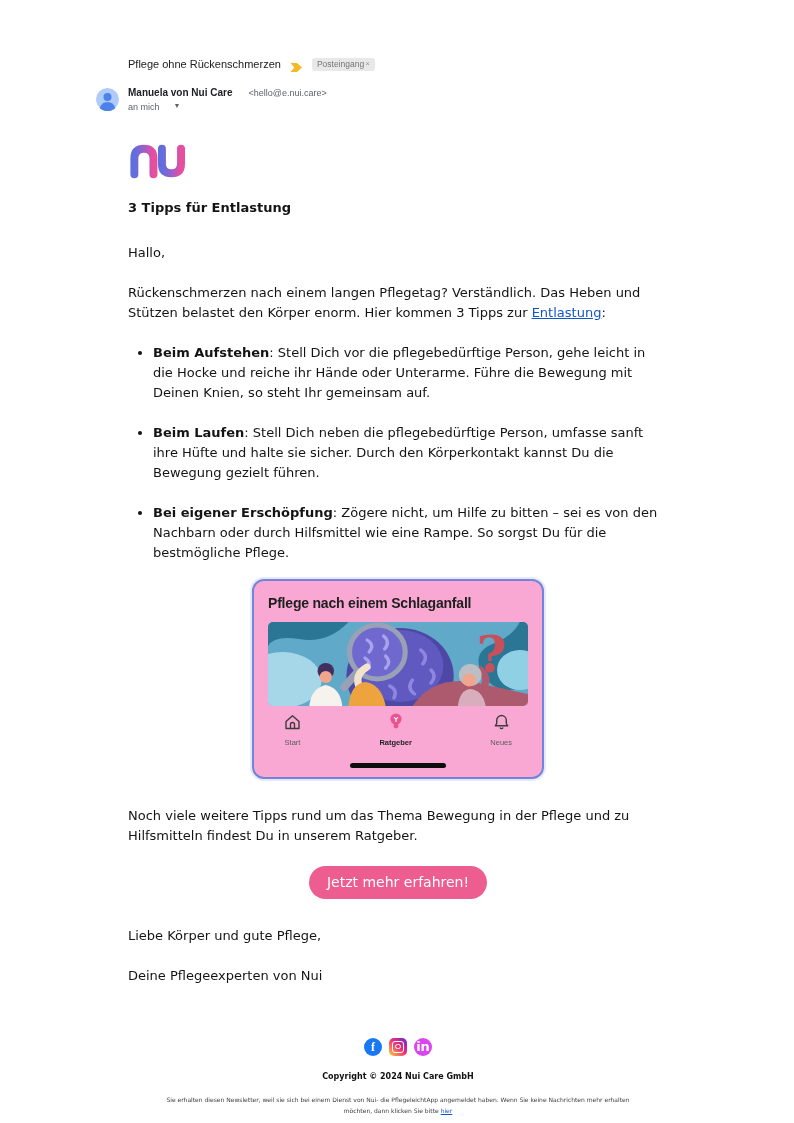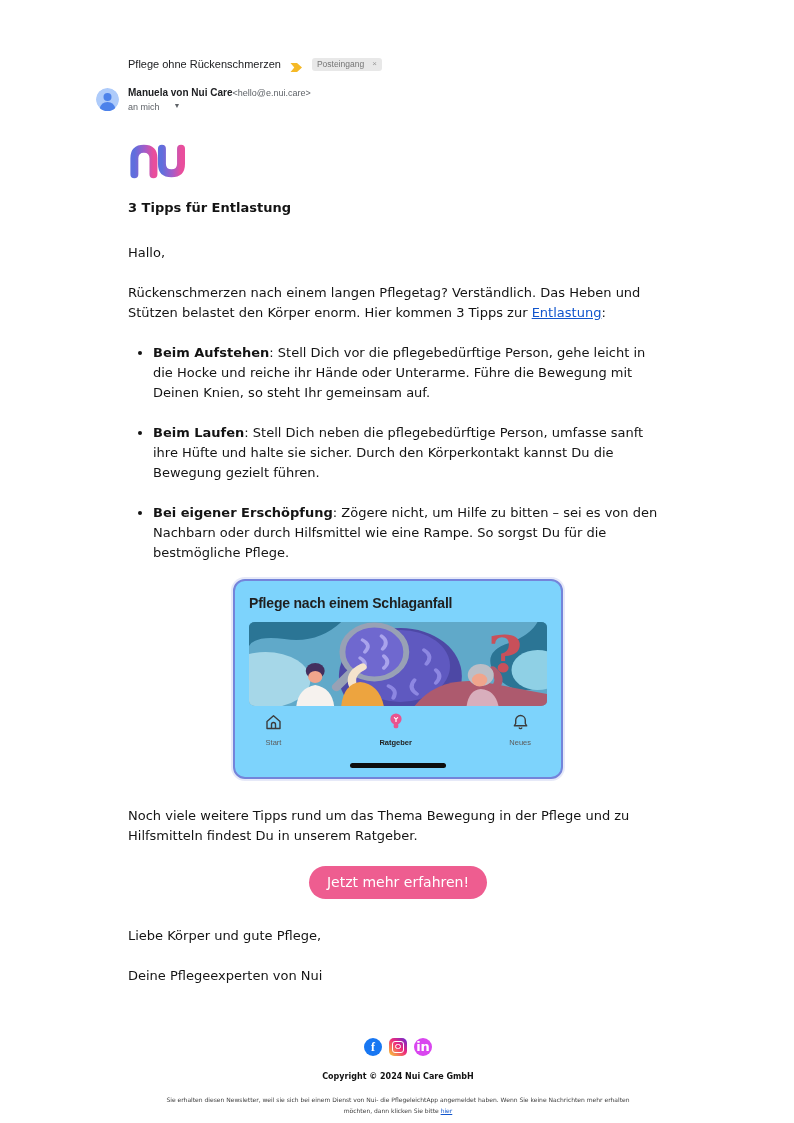--- a/index.html
+++ b/index.html
@@ -3,47 +3,47 @@
 <meta charset="utf-8">
 <style>
   html,body{margin:0;padding:0;background:#fff;}
   .page{position:relative;width:794px;height:1123px;background:#ffffff;overflow:hidden;
         font-family:"Liberation Sans",sans-serif;color:#202124;}
 
   
   .subject-row{position:absolute;left:128px;top:58px;display:flex;align-items:center;gap:9px;}
   .subject{font-size:11px;color:#202124;white-space:nowrap;}
   .imp-icon{width:13px;height:11px;display:inline-block;}
-  .inbox-badge{display:inline-flex;align-items:center;gap:8px;background:#e8e8e8;border-radius:3px;
+  .inbox-badge{display:inline-flex;align-items:center;gap:1px;background:#e8e8e8;border-radius:3px;
         padding:2px 5px;font-size:8.5px;color:#757575;line-height:1;}
   .inbox-badge .x{font-size:8px;color:#9a9a9a;cursor:pointer;}
 
   .avatar{position:absolute;left:96px;top:88px;width:23px;height:23px;border-radius:50%;overflow:hidden;}
   .sender-block{position:absolute;left:128px;top:87px;line-height:1.2;}
-  .sender-line{display:flex;align-items:baseline;gap:0;}
+  .sender-line{display:flex;align-items:baseline;gap:16px;}
   .sender-name{font-size:10px;font-weight:bold;color:#202124;}
   .sender-email{font-size:9px;color:#5f6368;}
   .to-line{margin-top:3px;font-size:9px;color:#5f6368;display:flex;gap:14px;}
   .caret{font-size:7px;color:#5f6368;}
 
   
   .email-body{position:absolute;left:128px;top:142px;width:540px;
         font-family:"DejaVu Sans",sans-serif;font-size:13px;line-height:20px;color:#141414;}
   .logo{display:block;width:70px;height:38px;}
   .heading{margin-top:18px;font-size:13px;font-weight:bold;}
   .greeting{margin-top:25px;}
   .para{margin-top:20px;}
   a.link{color:#1155cc;text-decoration:underline;cursor:pointer;}
   ul.tips{margin:20px 0 4px 0;padding-left:25px;}
   ul.tips li{margin-bottom:20px;}
   ul.tips li:last-child{margin-bottom:0;}
   .tip-title{font-weight:bold;}
 
   
-  .app-card{margin:16px auto 0;width:330px;background:#7dd3fc;border:2px solid #7484da;border-radius:12px;
+  .app-card{margin:16px auto 0;width:292px;background:#f9a8d4;border:2px solid #7484da;border-radius:12px;
         box-shadow:0 0 0 2px rgba(116,132,218,0.18);padding:12px 14px 0;box-sizing:border-box;
         font-family:"Liberation Sans",sans-serif;cursor:pointer;}
   .app-card-title{font-size:14px;font-weight:bold;color:#1f1f1f;letter-spacing:-0.2px;}
   .illustration{margin-top:9px;width:100%;height:84px;display:block;}
   .app-nav{display:flex;justify-content:space-between;align-items:flex-end;padding:7px 16px 0;}
   .nav-item{display:flex;flex-direction:column;align-items:center;gap:3px;text-align:right;}
   .nav-label{font-size:7.5px;color:#5c5c5c;}
   .nav-item.active .nav-label{font-weight:bold;color:#222;}
   .home-indicator{width:96px;height:4.5px;background:#0d0d0d;border-radius:3px;margin:10px auto 9px;}
 

